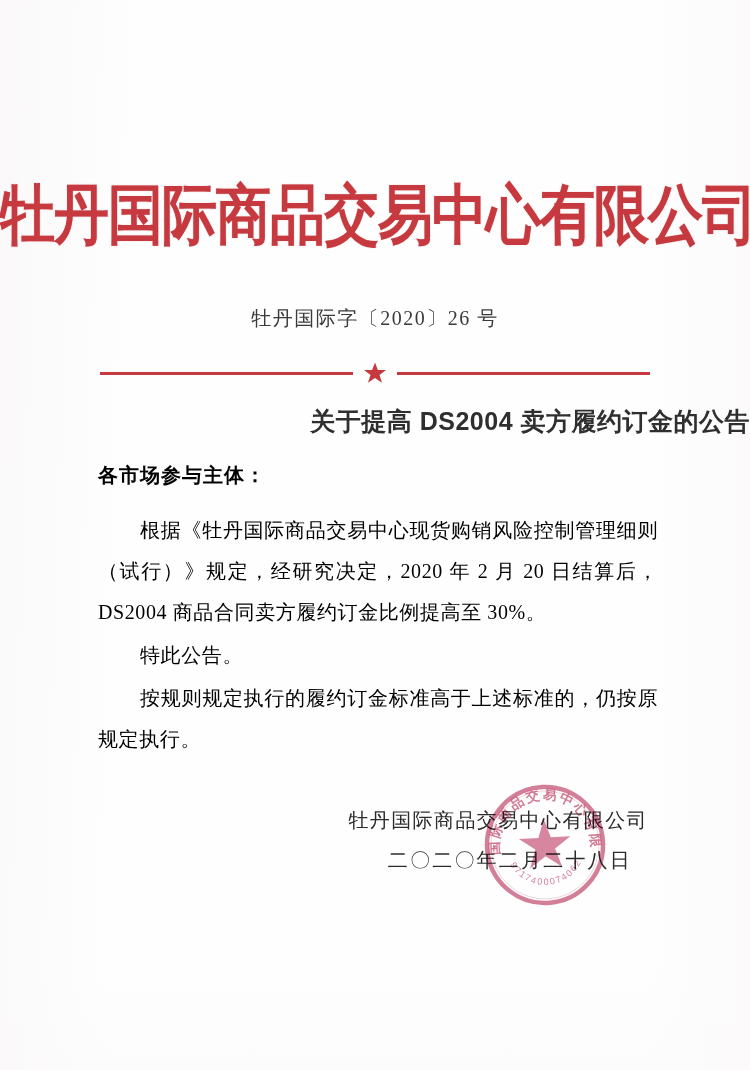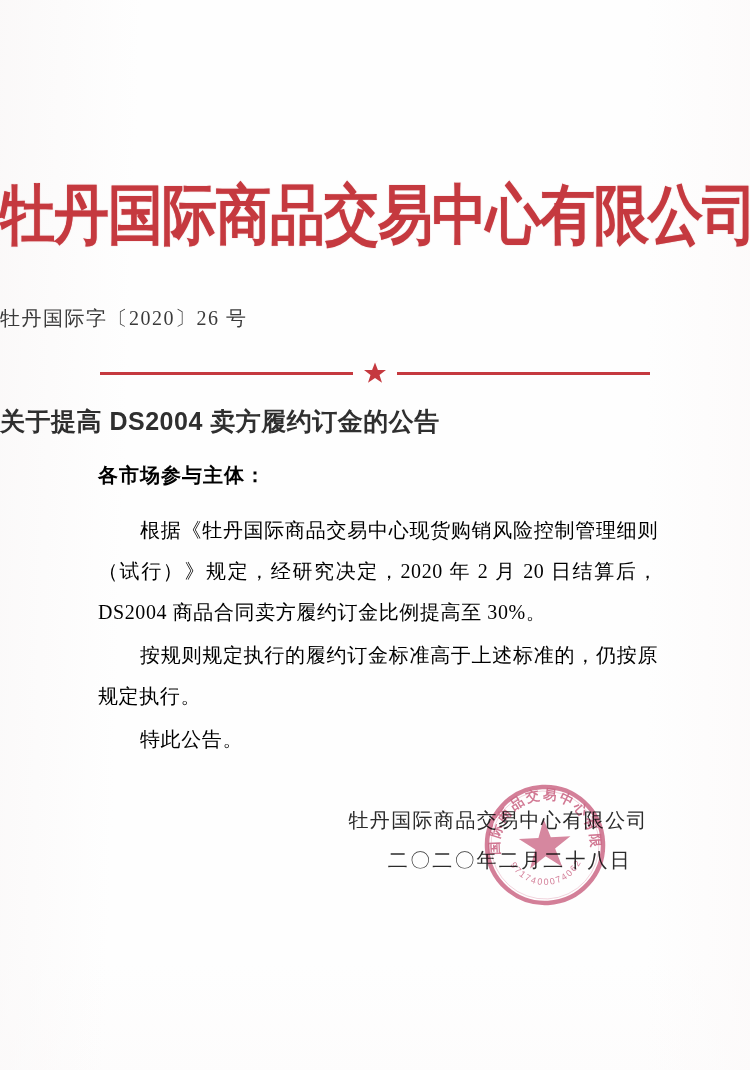--- a/index.html
+++ b/index.html
@@ -52,21 +52,21 @@
     transform-origin: center top;
     text-shadow: 0 0 1px rgba(197,57,63,0.55);
   }
 
   
   .doc-number {
     position: absolute;
     top: 303px;
     left: 0;
     width: 750px;
-    text-align: left;
+    text-align: center;
     font-size: 20px;
     line-height: 30px;
     color: #3a3a3a;
     letter-spacing: 1.5px;
     white-space: nowrap;
   }
 
   
   .rule-row {
     position: absolute;
@@ -95,21 +95,21 @@
     text-align: center;
   }
   .rule-star svg { display: block; }
 
   
   .doc-title {
     position: absolute;
     top: 404px;
     left: 0;
     width: 750px;
-    text-align: left;
+    text-align: right;
     font-family: "Liberation Sans", "DejaVu Sans", sans-serif;
     font-weight: 700;
     font-size: 25px;
     line-height: 34px;
     color: #2f2f2f;
     letter-spacing: 0.5px;
     white-space: nowrap;
   }
 
   
@@ -198,22 +198,22 @@
       </svg>
     </div>
     <div class="rule-seg right"></div>
   </div>
 
   <div class="doc-title">关于提高 DS2004 卖方履约订金的公告</div>
 
   <div class="body-block">
     <div class="salutation">各市场参与主体：</div>
     <p class="para">根据《牡丹国际商品交易中心现货购销风险控制管理细则（试行）》规定，经研究决定，2020 年 2 月 20 日结算后，DS2004 商品合同卖方履约订金比例提高至 30%。</p>
+    <p class="para">特此公告。</p>
     <p class="para">按规则规定执行的履约订金标准高于上述标准的，仍按原规定执行。</p>
-    <p class="para">特此公告。</p>
   </div>
 
   <div class="signature">
     <div class="sig-org">牡丹国际商品交易中心有限公司</div>
     <div class="sig-date">二〇二〇年二月二十八日</div>
   </div>
 
   <div class="seal">
     <svg width="128" height="128" viewBox="0 0 128 128" aria-hidden="true">
       <defs>

